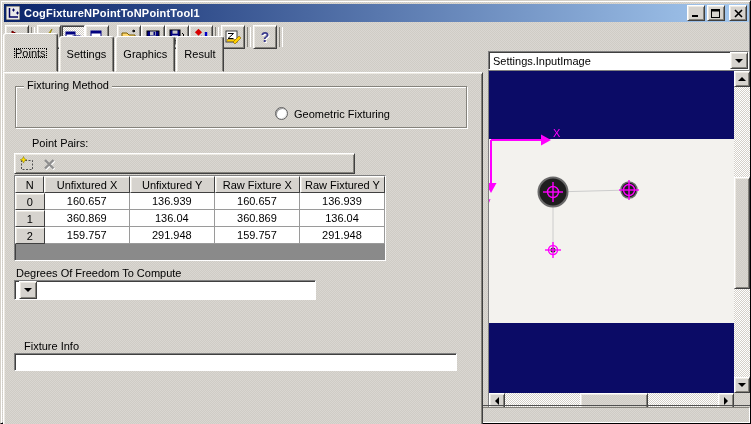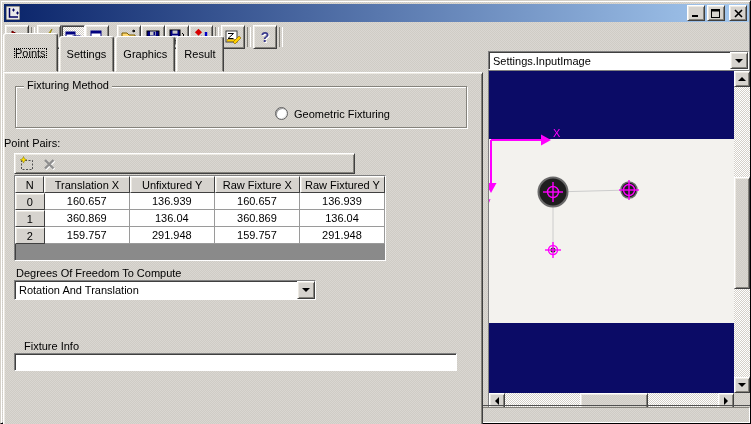--- a/index.html
+++ b/index.html
@@ -58,20 +58,21 @@
 <div class="win face">
 
   <div class="abs titlebar" style="left:3px;top:3px;width:745px;height:18px;">
     <span>
       <svg width="14" height="14" viewBox="0 0 14 14">
           <rect x="0" y="0" width="14" height="14" fill="#e8e8e8" stroke="#404040"></rect>
           <path d="M3.5 2 V11 H12" stroke="#000060" stroke-width="1.5" fill="none"></path>
           <path d="M6 4 h3 M7.5 2.5 v3 M10 7 h3 M11.5 5.5 v3" stroke="#000060" stroke-width="1" fill="none"></path>
         </svg>
     </span>
+    <span class="titletxt">CogFixtureNPointToNPointTool1</span>
     <span style="margin-left:auto;display:flex;gap:2px;">
       <span class="capbtn r">
           <svg width="10" height="9" viewBox="0 0 10 9">
             <rect x="1" y="6" width="6" height="2" fill="#000"></rect>
           </svg>
         </span>
       <span class="capbtn r">
           <svg width="10" height="9" viewBox="0 0 10 9">
             <rect x="0.5" y="0.5" width="8" height="8" fill="none" stroke="#000"></rect>
             <rect x="0.5" y="0.5" width="8" height="2" fill="#000"></rect>
@@ -199,37 +200,37 @@
   <div class="abs page face" style="left:2px;top:71px;width:480px;height:390px;z-index:3;">
 
     <div class="abs etched" style="left:11px;top:13px;width:452px;height:42px;">
       <span class="legend face">Fixturing Method</span>
       <span class="radrow" style="left:259px;top:20px;">
         <span class="radio"></span>
         <span>Geometric Fixturing</span>
       </span>
     </div>
 
-    <div class="abs" style="left:0;top:64px;">Point Pairs:</div>
+    <div class="abs" style="left:28px;top:64px;">Point Pairs:</div>
 
     <div class="abs r face" style="left:10px;top:80px;width:341px;height:21px;display:flex;align-items:center;padding-left:4px;gap:7px;">
       <span><span><svg width="16" height="16" viewBox="0 0 16 16">
               <rect x="2.5" y="4.5" width="11" height="9" fill="none" stroke="#505050" stroke-dasharray="2 1.5"></rect>
               <path d="M4.5 0.5 l1 2.3 2.3 1 -2.3 1 -1 2.3 -1 -2.3 -2.3 -1 2.3 -1 Z" fill="#ffe000" stroke="#807000" stroke-width="0.5"></path>
             </svg></span></span>
       <span><span><svg width="14" height="14" viewBox="0 0 14 14">
               <path d="M3 3 L11.5 11.5 M11.5 3 L3 11.5" stroke="#fff" stroke-width="2.4" transform="translate(0.8,0.8)"></path>
               <path d="M3 3 L11.5 11.5 M11.5 3 L3 11.5" stroke="#8e8e8e" stroke-width="2.4"></path>
             </svg></span></span>
     </div>
 
     <div class="abs s tbl" style="left:10px;top:102px;width:372px;height:86px;background:#8a8a8a;">
       <div class="trow">
         <span class="th cN">N</span>
-        <span class="th cV">Translation X</span>
+        <span class="th cV">Unfixtured X</span>
         <span class="th cV">Unfixtured Y</span>
         <span class="th cV">Raw Fixture X</span>
         <span class="th cV">Raw Fixtured Y</span>
       </div>
       <div class="trow">
         <span class="th cN">0</span>
         <span class="td cV">160.657</span>
         <span class="td cV">136.939</span>
         <span class="td cV">160.657</span>
         <span class="td cV">136.939</span>
@@ -245,21 +246,20 @@
         <span class="th cN">2</span>
         <span class="td cV">159.757</span>
         <span class="td cV">291.948</span>
         <span class="td cV">159.757</span>
         <span class="td cV">291.948</span>
       </div>
     </div>
 
     <div class="abs" style="left:12px;top:194px;">Degrees Of Freedom To Compute</div>
     <div class="abs s combo" style="left:10px;top:207px;width:302px;height:20px;">
-      <span class="txt">Rotation And Translation</span>
       <span class="cbtn r">
           <span class="arrdn"></span>
         </span>
     </div>
 
 
     <div class="abs" style="left:20px;top:267px;">Fixture Info</div>
     <div class="abs s" style="left:10px;top:280px;width:443px;height:18px;">
       <input class="fld" type="text" value="" style="">
     </div>

